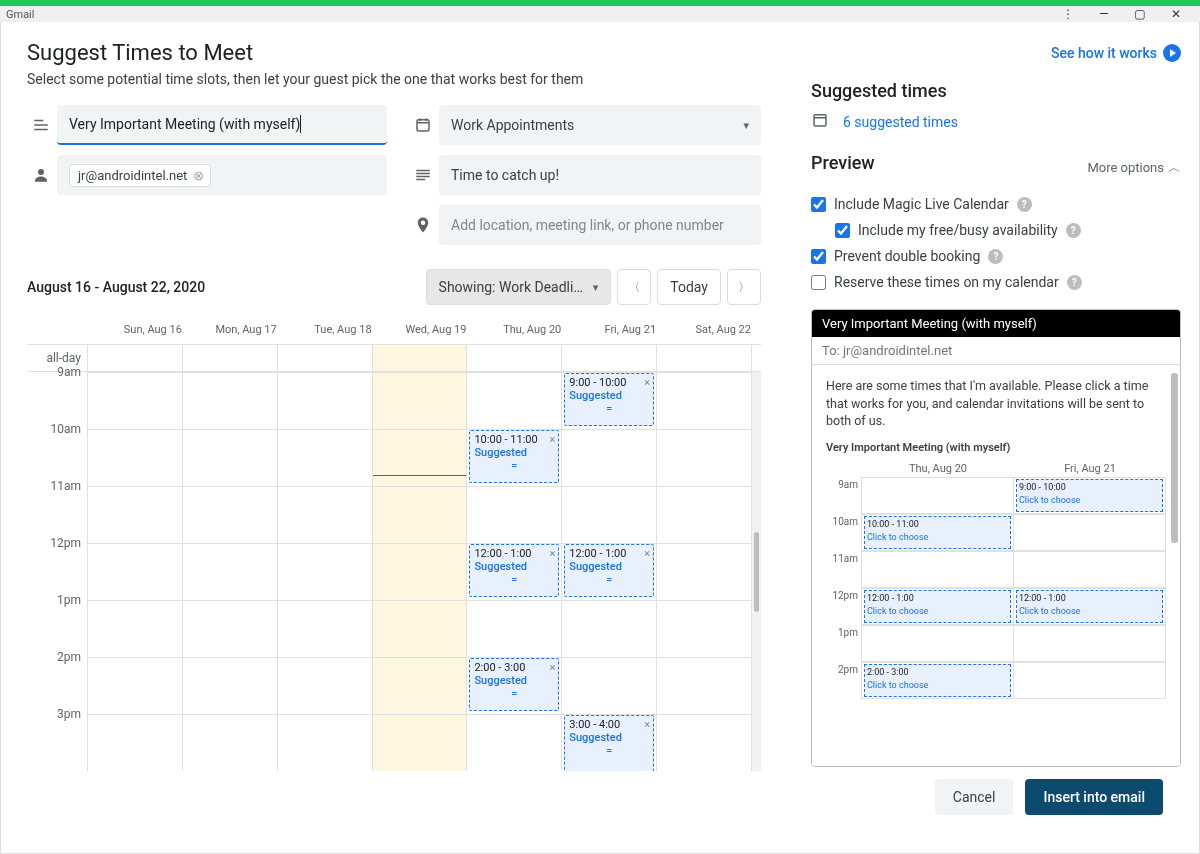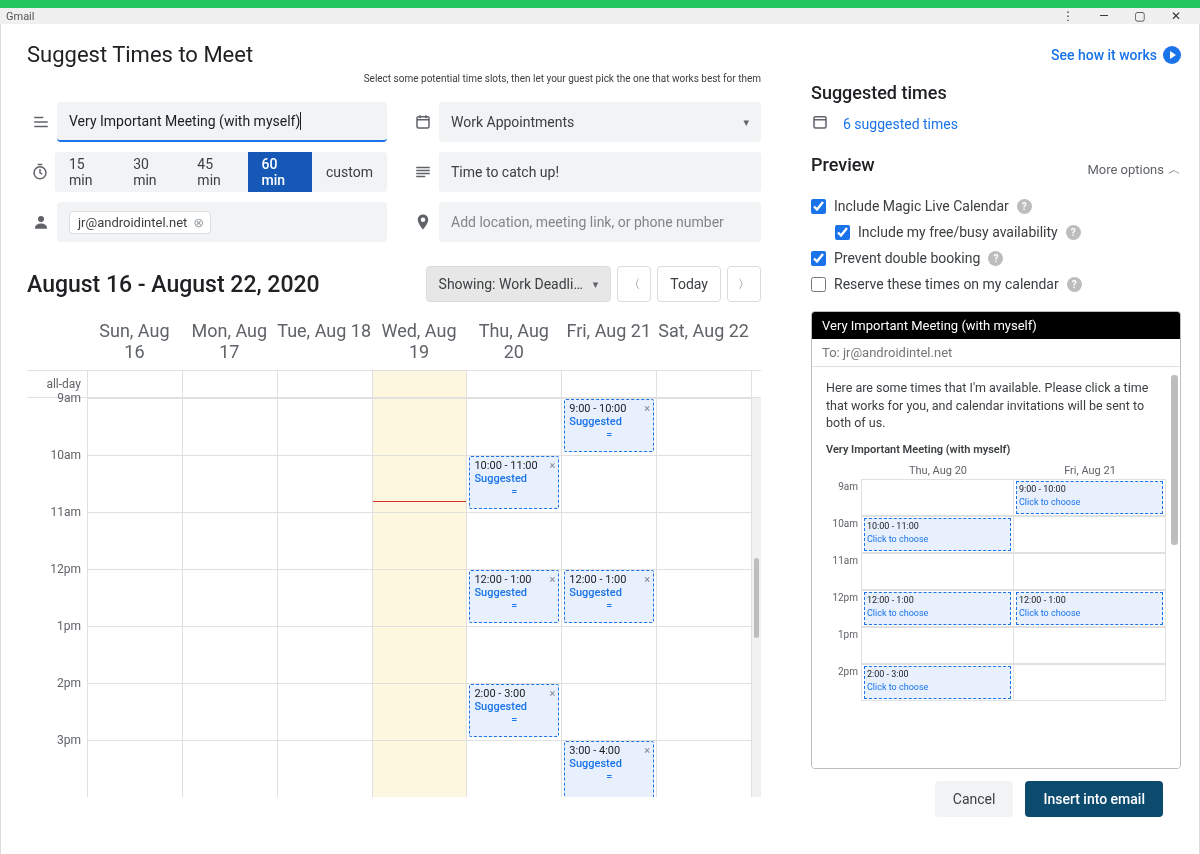--- a/index.html
+++ b/index.html
@@ -8,21 +8,21 @@
   font-size: 13px;
   color: #3c4043;
   background: #fff;
   width: 1200px;
   height: 854px;
   overflow: hidden;
 }
 .titlebar {
   height: 22px;
   background: #f0f0f0;
-  border-top: 8px solid #22c55e;
+  border-top: 6px solid #22c55e;
   display: flex;
   align-items: center;
   padding: 8px 6px;
   font-size: 11px;
   color: #555;
 }
 .titlebar .spacer { flex: 1; }
 .titlebar .win-icon { width: 36px; text-align: center; color:#333; font-size:12px;}
 .app {
   display: flex;
@@ -62,21 +62,21 @@
 .see-how .play {
   width: 18px; height: 18px; border-radius: 50%;
   background: #1a73e8;
   display: inline-flex; align-items: center; justify-content: center;
 }
 .see-how .play::before {
   content: ""; border-left: 6px solid #fff; border-top: 4px solid transparent; border-bottom: 4px solid transparent;
   margin-left: 1px;
 }
 h1.page-title { font-size: 22px; font-weight: 400; color: #202124; margin-bottom: 6px;}
-.subhead { font-size: 10px; color: #3c4043; margin-bottom: 18px; text-align: right;}
+.subhead { font-size: 14px; color: #3c4043; margin-bottom: 18px;}
 .iconcol {
   width: 28px; display:flex; align-items:center; justify-content:center; color:#5f6368;
   font-size: 18px;
 }
 .row {
   display: flex;
   align-items: stretch;
   margin-bottom: 10px;
   gap: 2px;
 }
@@ -106,35 +106,35 @@
 }
 .duration-group .opt.active { background:#1558b6; color:#fff; font-weight:500; }
 .chip {
   display:inline-flex; align-items:center; background:#fff; border:1px solid #dadce0; border-radius:4px;
   padding: 3px 6px 3px 8px; font-size:13px; color:#3c4043; gap:6px;
 }
 .chip .x { color:#9aa0a6; font-size:13px;}
 .placeholder { color:#80868b;}
 .dropdown-arrow { color:#5f6368; font-size:11px; margin-left:auto;}
 .range-row { display:flex; align-items:center; justify-content:space-between; margin-top: 14px; margin-bottom: 18px;}
-.range-title { font-size:23px; font-weight:500; color:#202124;}
+.range-title { font-size:14px; font-weight:500; color:#202124;}
 .range-ctrls { display:flex; gap:6px; align-items:center;}
 .btn {
   height:36px; border:1px solid #dadce0; border-radius:4px; background:#fff;
   display:flex; align-items:center; padding: 0 12px; font-size:14px; color:#3c4043;
 }
 .btn.gray { background:#e7e7e7;}
 .btn .arrow { font-size:12px; color:#5f6368;}
 .calendar {
   position: relative;
   overflow: hidden;
 }
 .cal-head {
   display:grid; grid-template-columns: 60px repeat(7,1fr) 10px;
-  font-size:18px; color:#5f6368; text-align:center; padding-bottom:8px;
+  font-size:11px; color:#5f6368; text-align:right; padding-bottom:8px;
 }
 .cal-body {
   position:relative;
   display:grid; grid-template-columns: 60px repeat(7,1fr) 10px;
 }
 .time-col { font-size:12px; color:#5f6368;}
 .time-col .slot { height:57px; text-align:right; padding-right:6px; position:relative; top:-7px;}
 .allday-row {
   display:grid; grid-template-columns: 60px repeat(7,1fr) 10px;
   border-top:1px solid #e0e0e0; border-bottom:1px solid #e0e0e0;
@@ -224,36 +224,20 @@
       <div class="row">
         <div class="iconcol">
           <svg class="icon" viewBox="0 0 24 24">
                   <path d="M3 17h18v2H3zm0-6h18v2H3zm0-6h12v2H3z"></path>
                 </svg>
         </div>
         <div class="field title-input">
           <span>Very Important Meeting (with myself)</span>
                 <span style="border-left:1px solid #202124;height:18px;margin-left:0px;"></span>
         </div>
-      </div>
-      <div class="row">
-        <div class="iconcol">
-          <svg class="icon" viewBox="0 0 24 24">
-                  <circle cx="12" cy="13" r="8" fill="none" stroke="#5f6368" stroke-width="2"></circle>
-                  <path d="M12 8v5l3 2" stroke="#5f6368" stroke-width="2" fill="none"></path>
-                  <path d="M9 2h6" stroke="#5f6368" stroke-width="2"></path>
-                </svg>
-        </div>
-        <div class="duration-group" id="duration-group">
-                <div class="opt">15 min</div>
-                <div class="opt">30 min</div>
-                <div class="opt">45 min</div>
-                <div class="opt active">60 min</div>
-                <div class="opt">custom</div>
-              </div>
       </div>
       <div class="row">
         <div class="iconcol">
           <svg class="icon" viewBox="0 0 24 24">
                   <circle cx="12" cy="8" r="4"></circle>
                   <path d="M4 20c0-4 4-6 8-6s8 2 8 6v1H4z"></path>
                 </svg>
         </div>
         <div class="field">
           <span class="chip">

